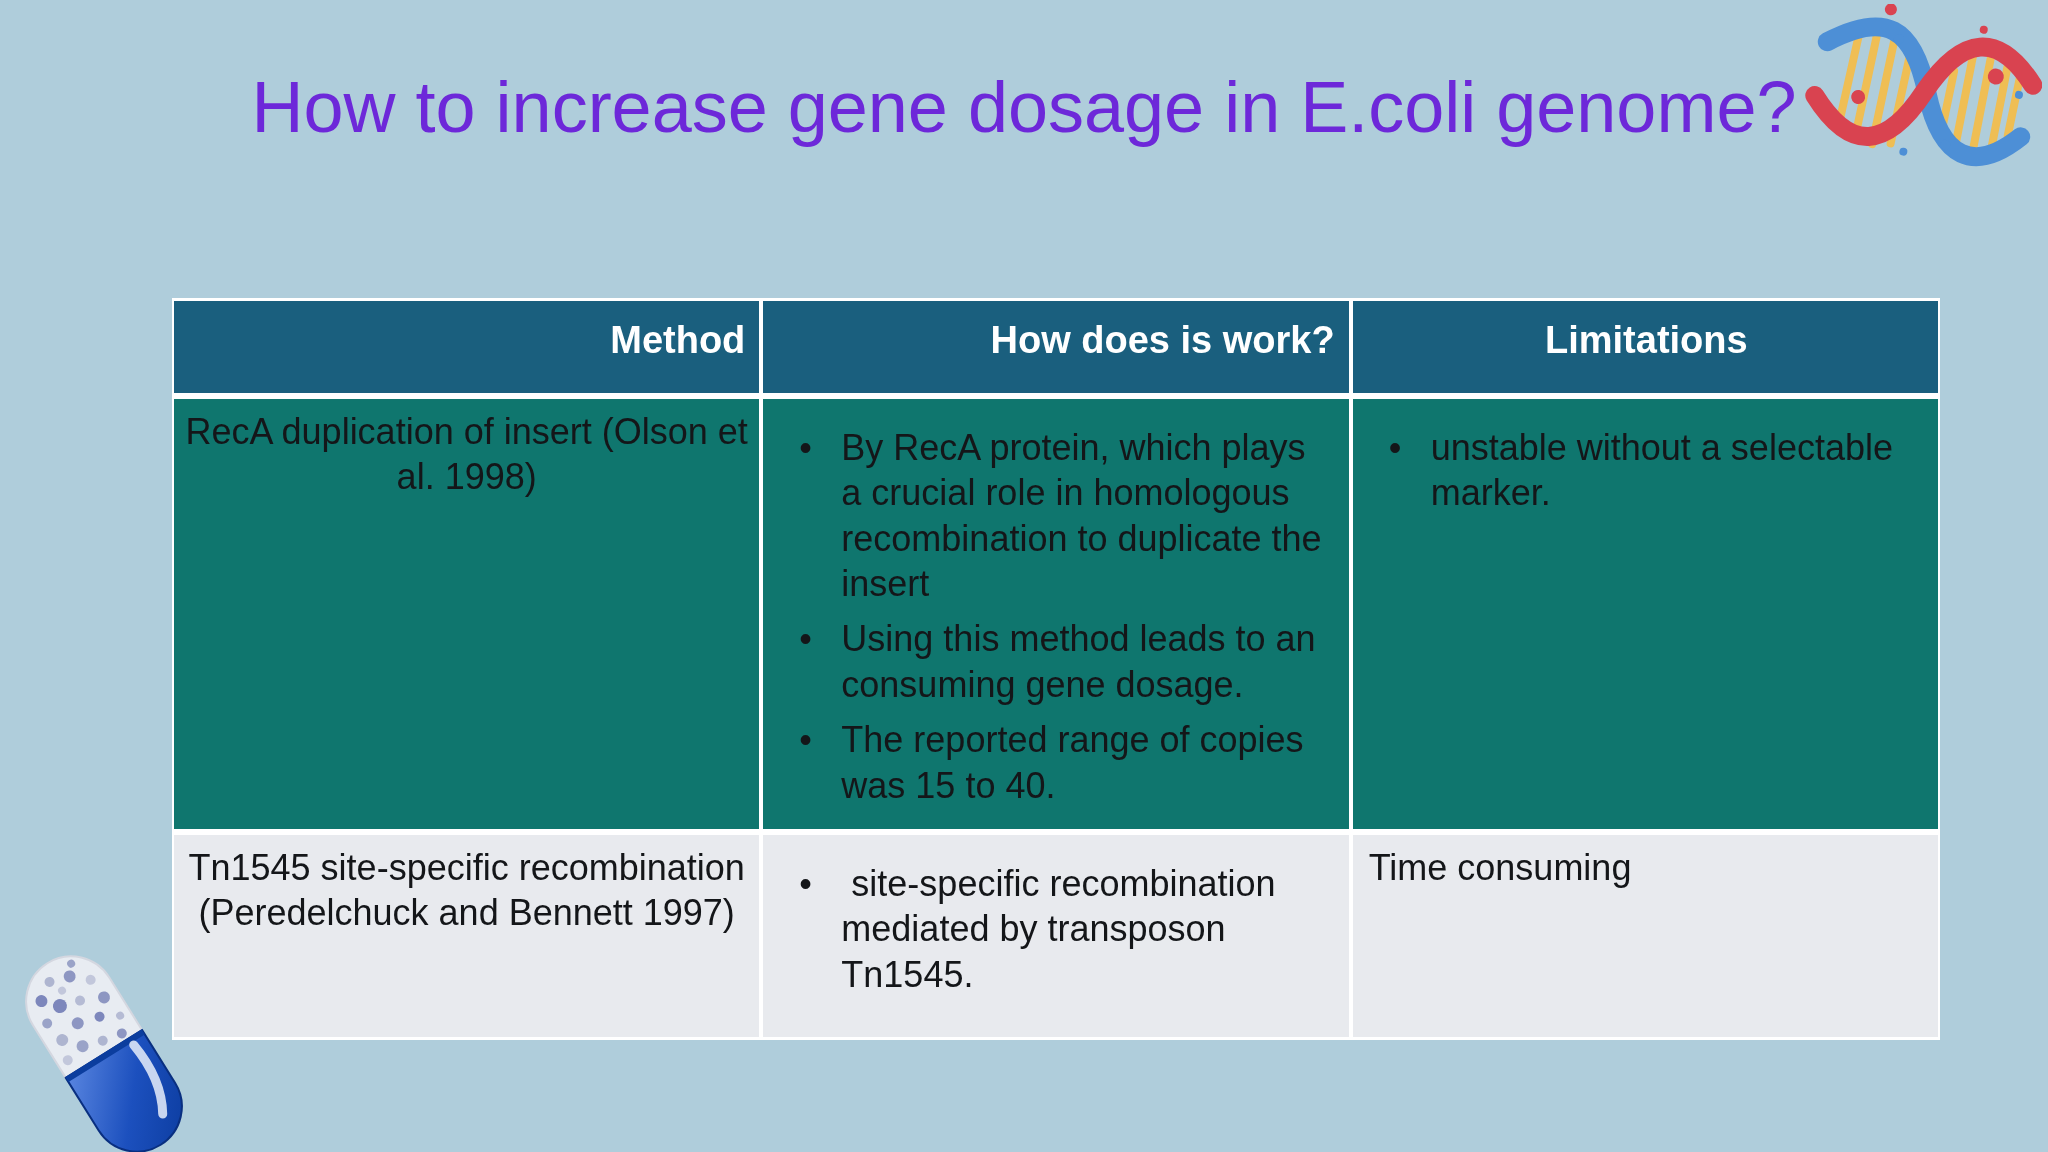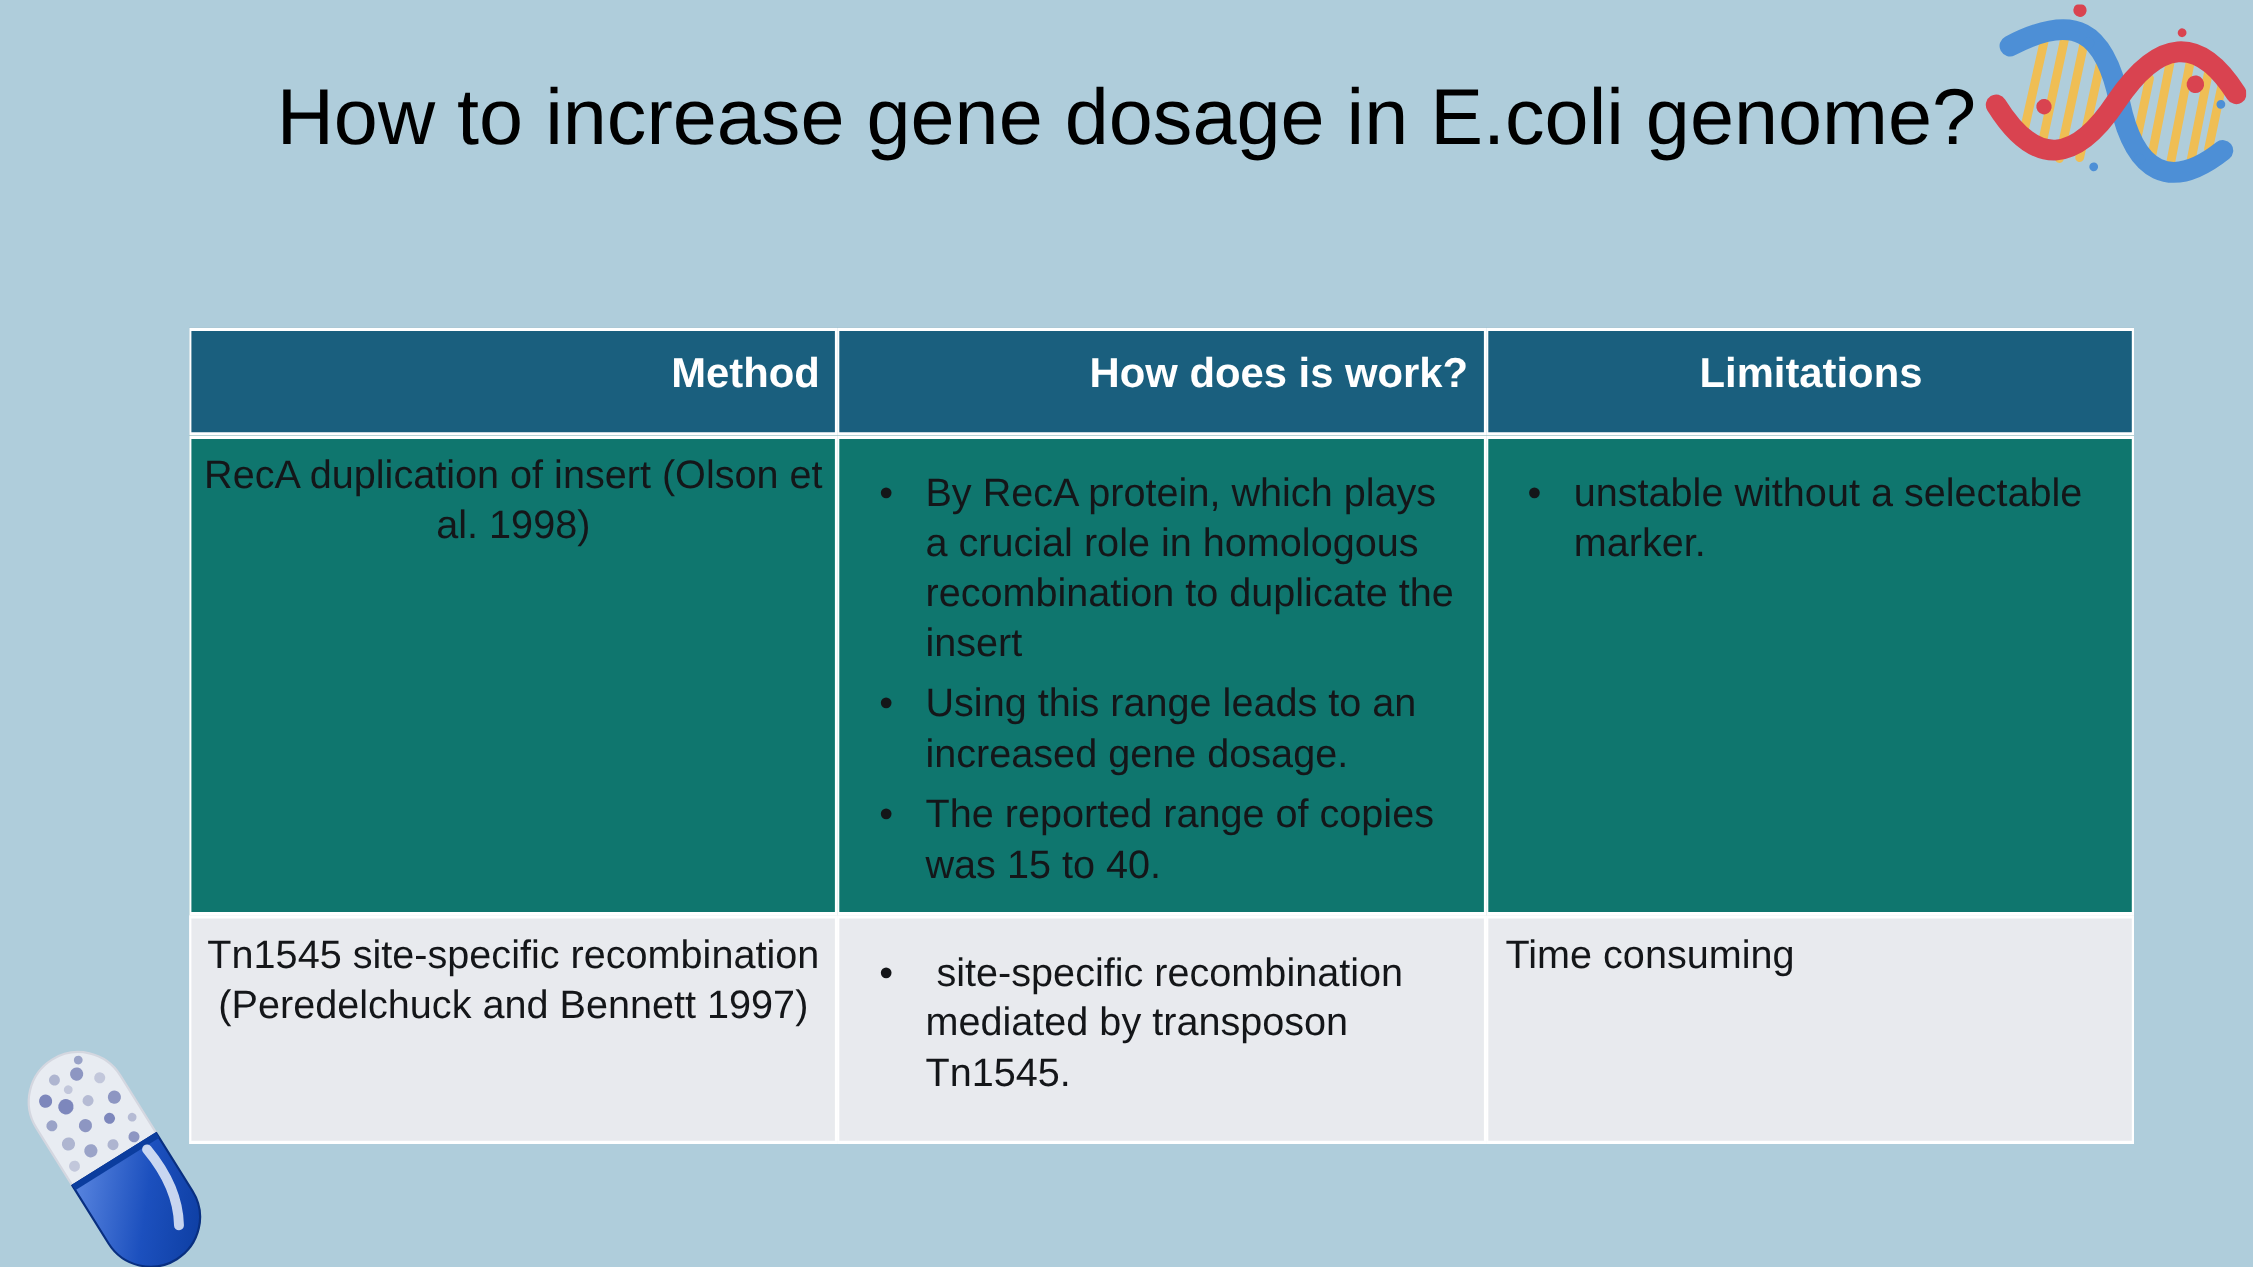--- a/index.html
+++ b/index.html
@@ -79,21 +79,21 @@
 
   
   .dna-wrap  { position: absolute; top: 4px; right: 6px; width: 240px; height: 175px; }
   .pill-wrap { position: absolute; left: 4px; top: 952px; width: 205px; height: 205px; }
 </style>
 </head>
 <body>
 
 <div class="slide" style="background-color: rgb(175, 205, 219);">
 
-  <h1 class="title" style="color: #000000;">How to increase gene dosage in E.coli genome?</h1>
+  <h1 class="title" style="color: #6d28d9;">How to increase gene dosage in E.coli genome?</h1>
 
   <div class="dna-wrap">
     <svg width="240" height="175" viewBox="0 0 240 175">
       <g transform="rotate(10 120 88)">
 
         <g stroke="#EFBE54" stroke-width="8" stroke-linecap="round">
           <line x1="48" y1="42" x2="44" y2="128"></line>
           <line x1="66" y1="34" x2="62" y2="142"></line>
           <line x1="84" y1="36" x2="80" y2="148"></line>
           <line x1="102" y1="48" x2="98" y2="144"></line>
@@ -174,21 +174,21 @@
         <th class="center">How does is work?</th>
         <th class="left">Limitations</th>
       </tr>
     </thead>
     <tbody>
       <tr class="row-1" style="background-color: #0f766e;">
         <td class="cell-method">RecA duplication of insert (Olson et al. 1998)</td>
         <td>
           <ul class="bullets">
             <li>By RecA protein, which plays a crucial role in homologous recombination to duplicate the insert</li>
-            <li>Using this range leads to an increased gene dosage.</li>
+            <li>Using this method leads to an consuming gene dosage.</li>
             <li>The reported range of copies was 15 to 40.</li>
           </ul>
         </td>
         <td>
           <ul class="bullets">
             <li>unstable without a selectable marker.</li>
           </ul>
         </td>
       </tr>
       <tr class="row-2" style="background-color: rgb(232, 234, 238);">

